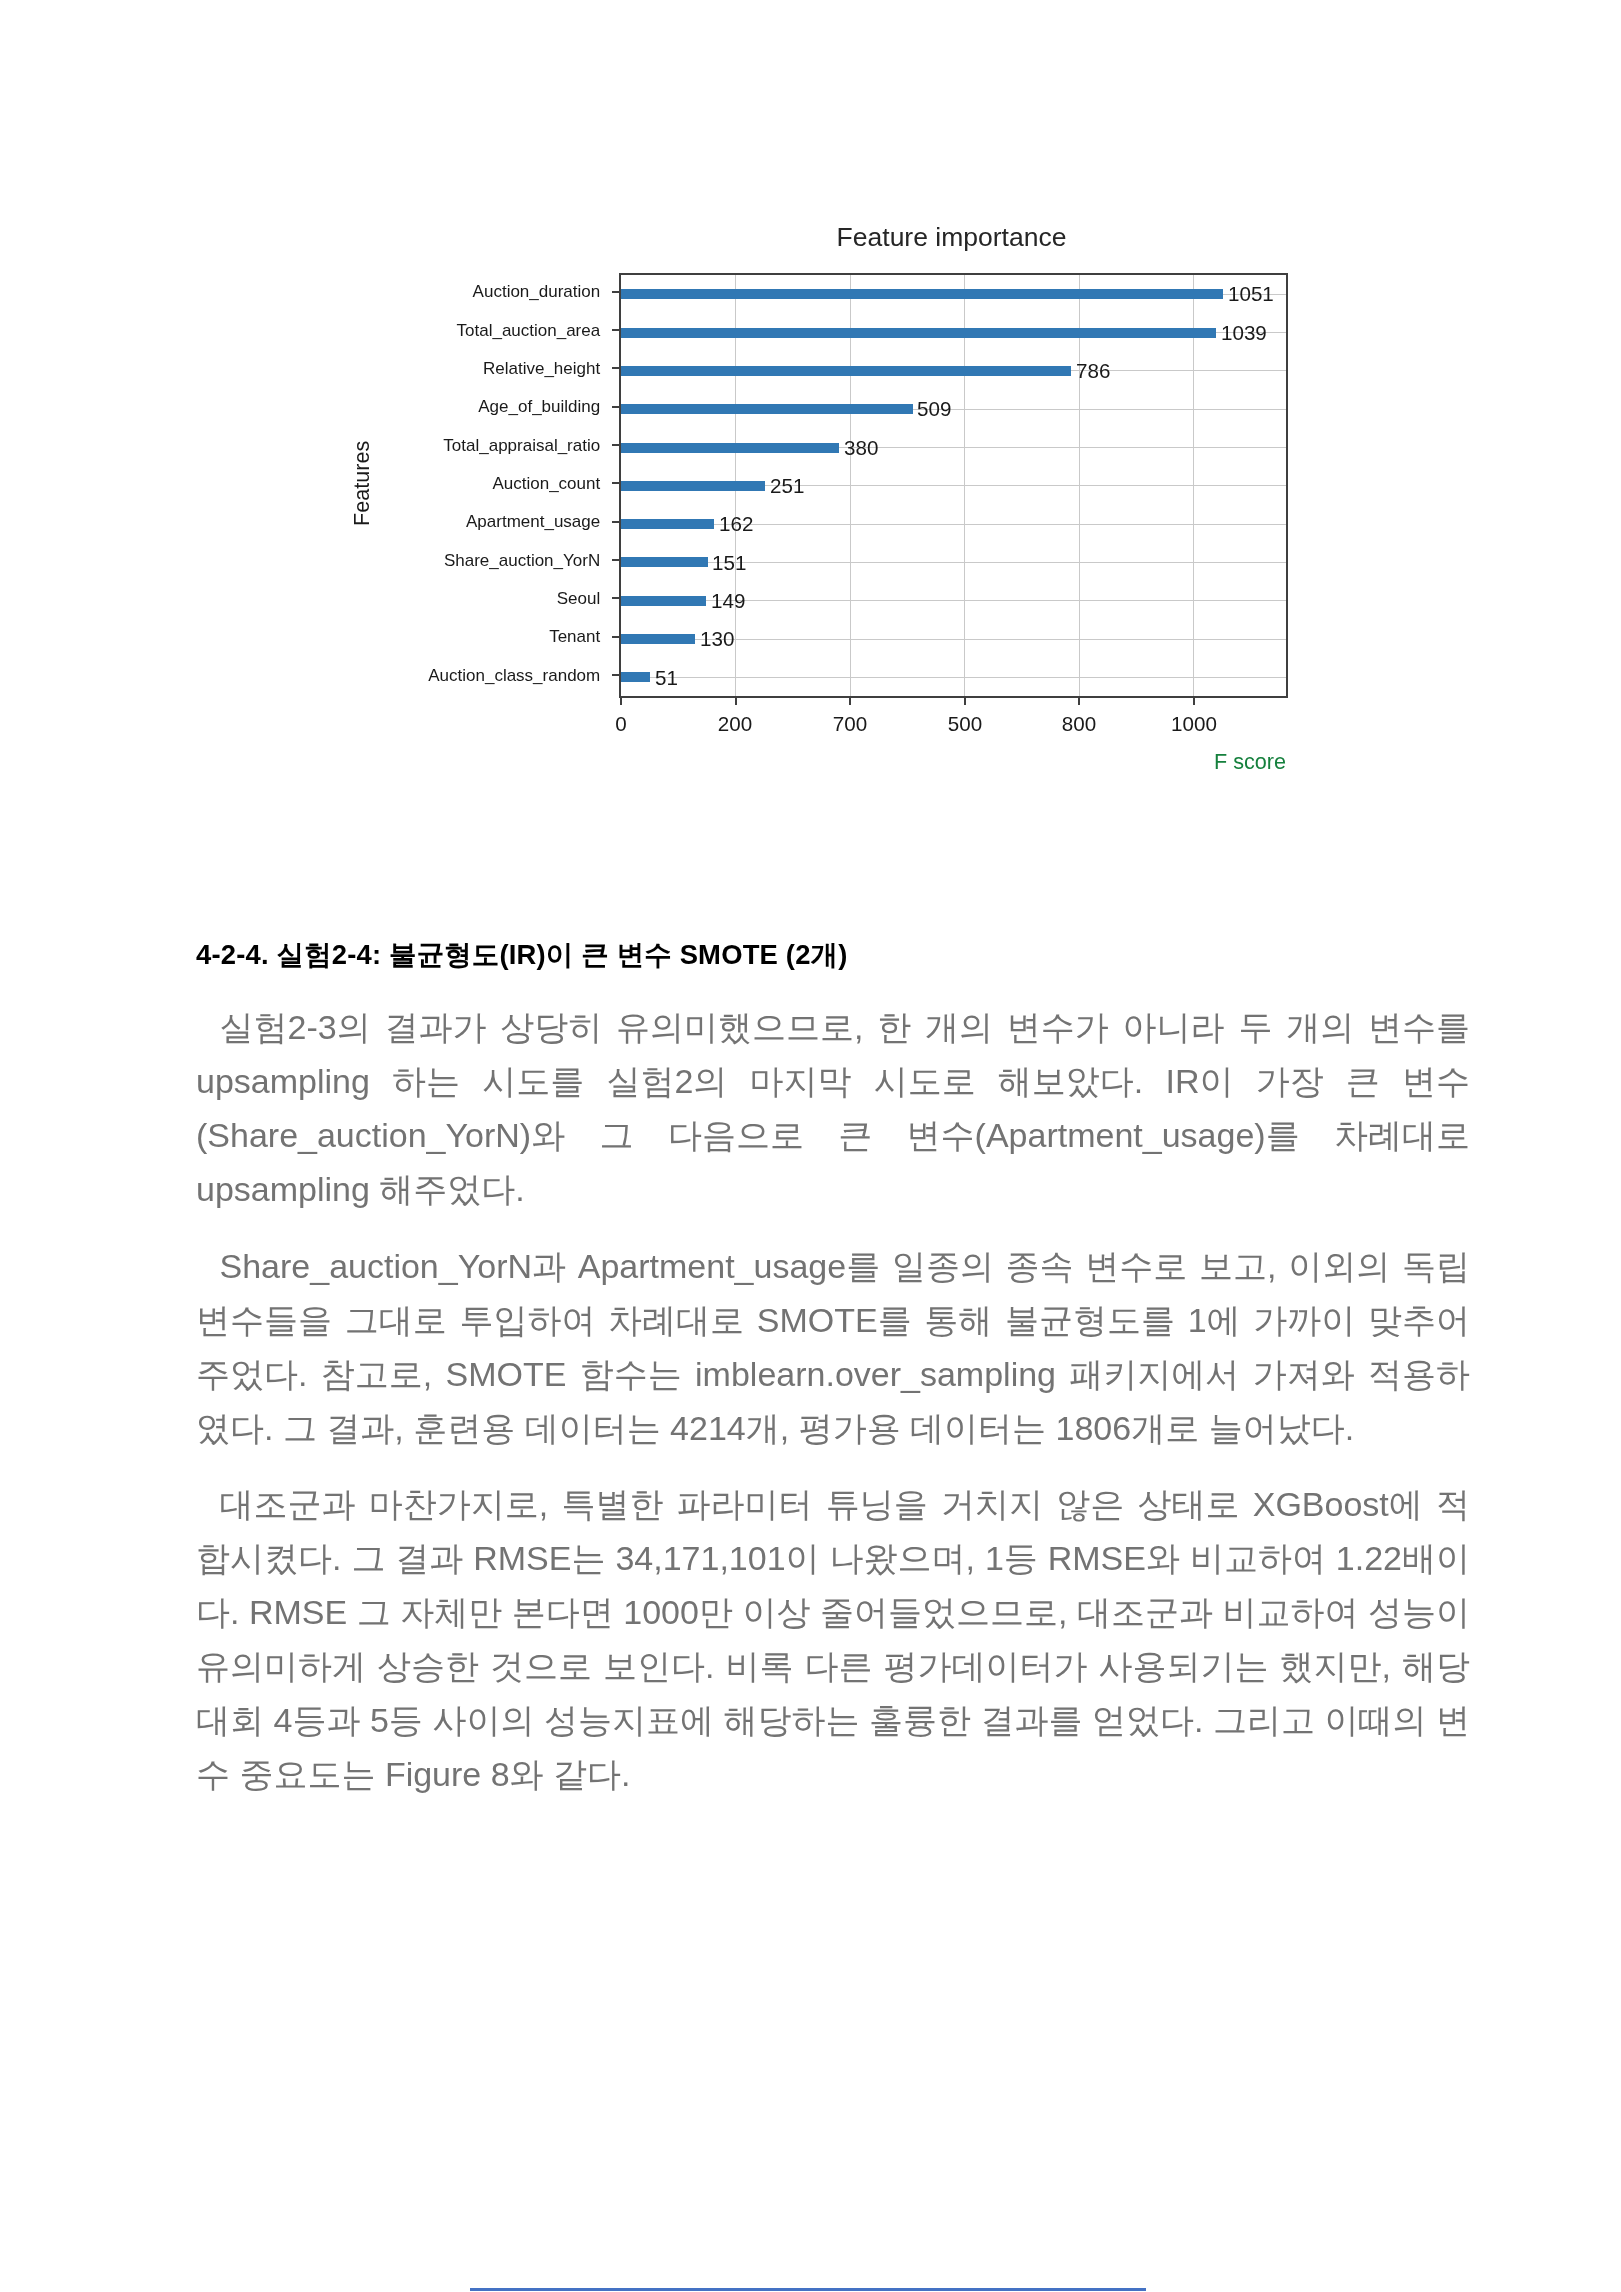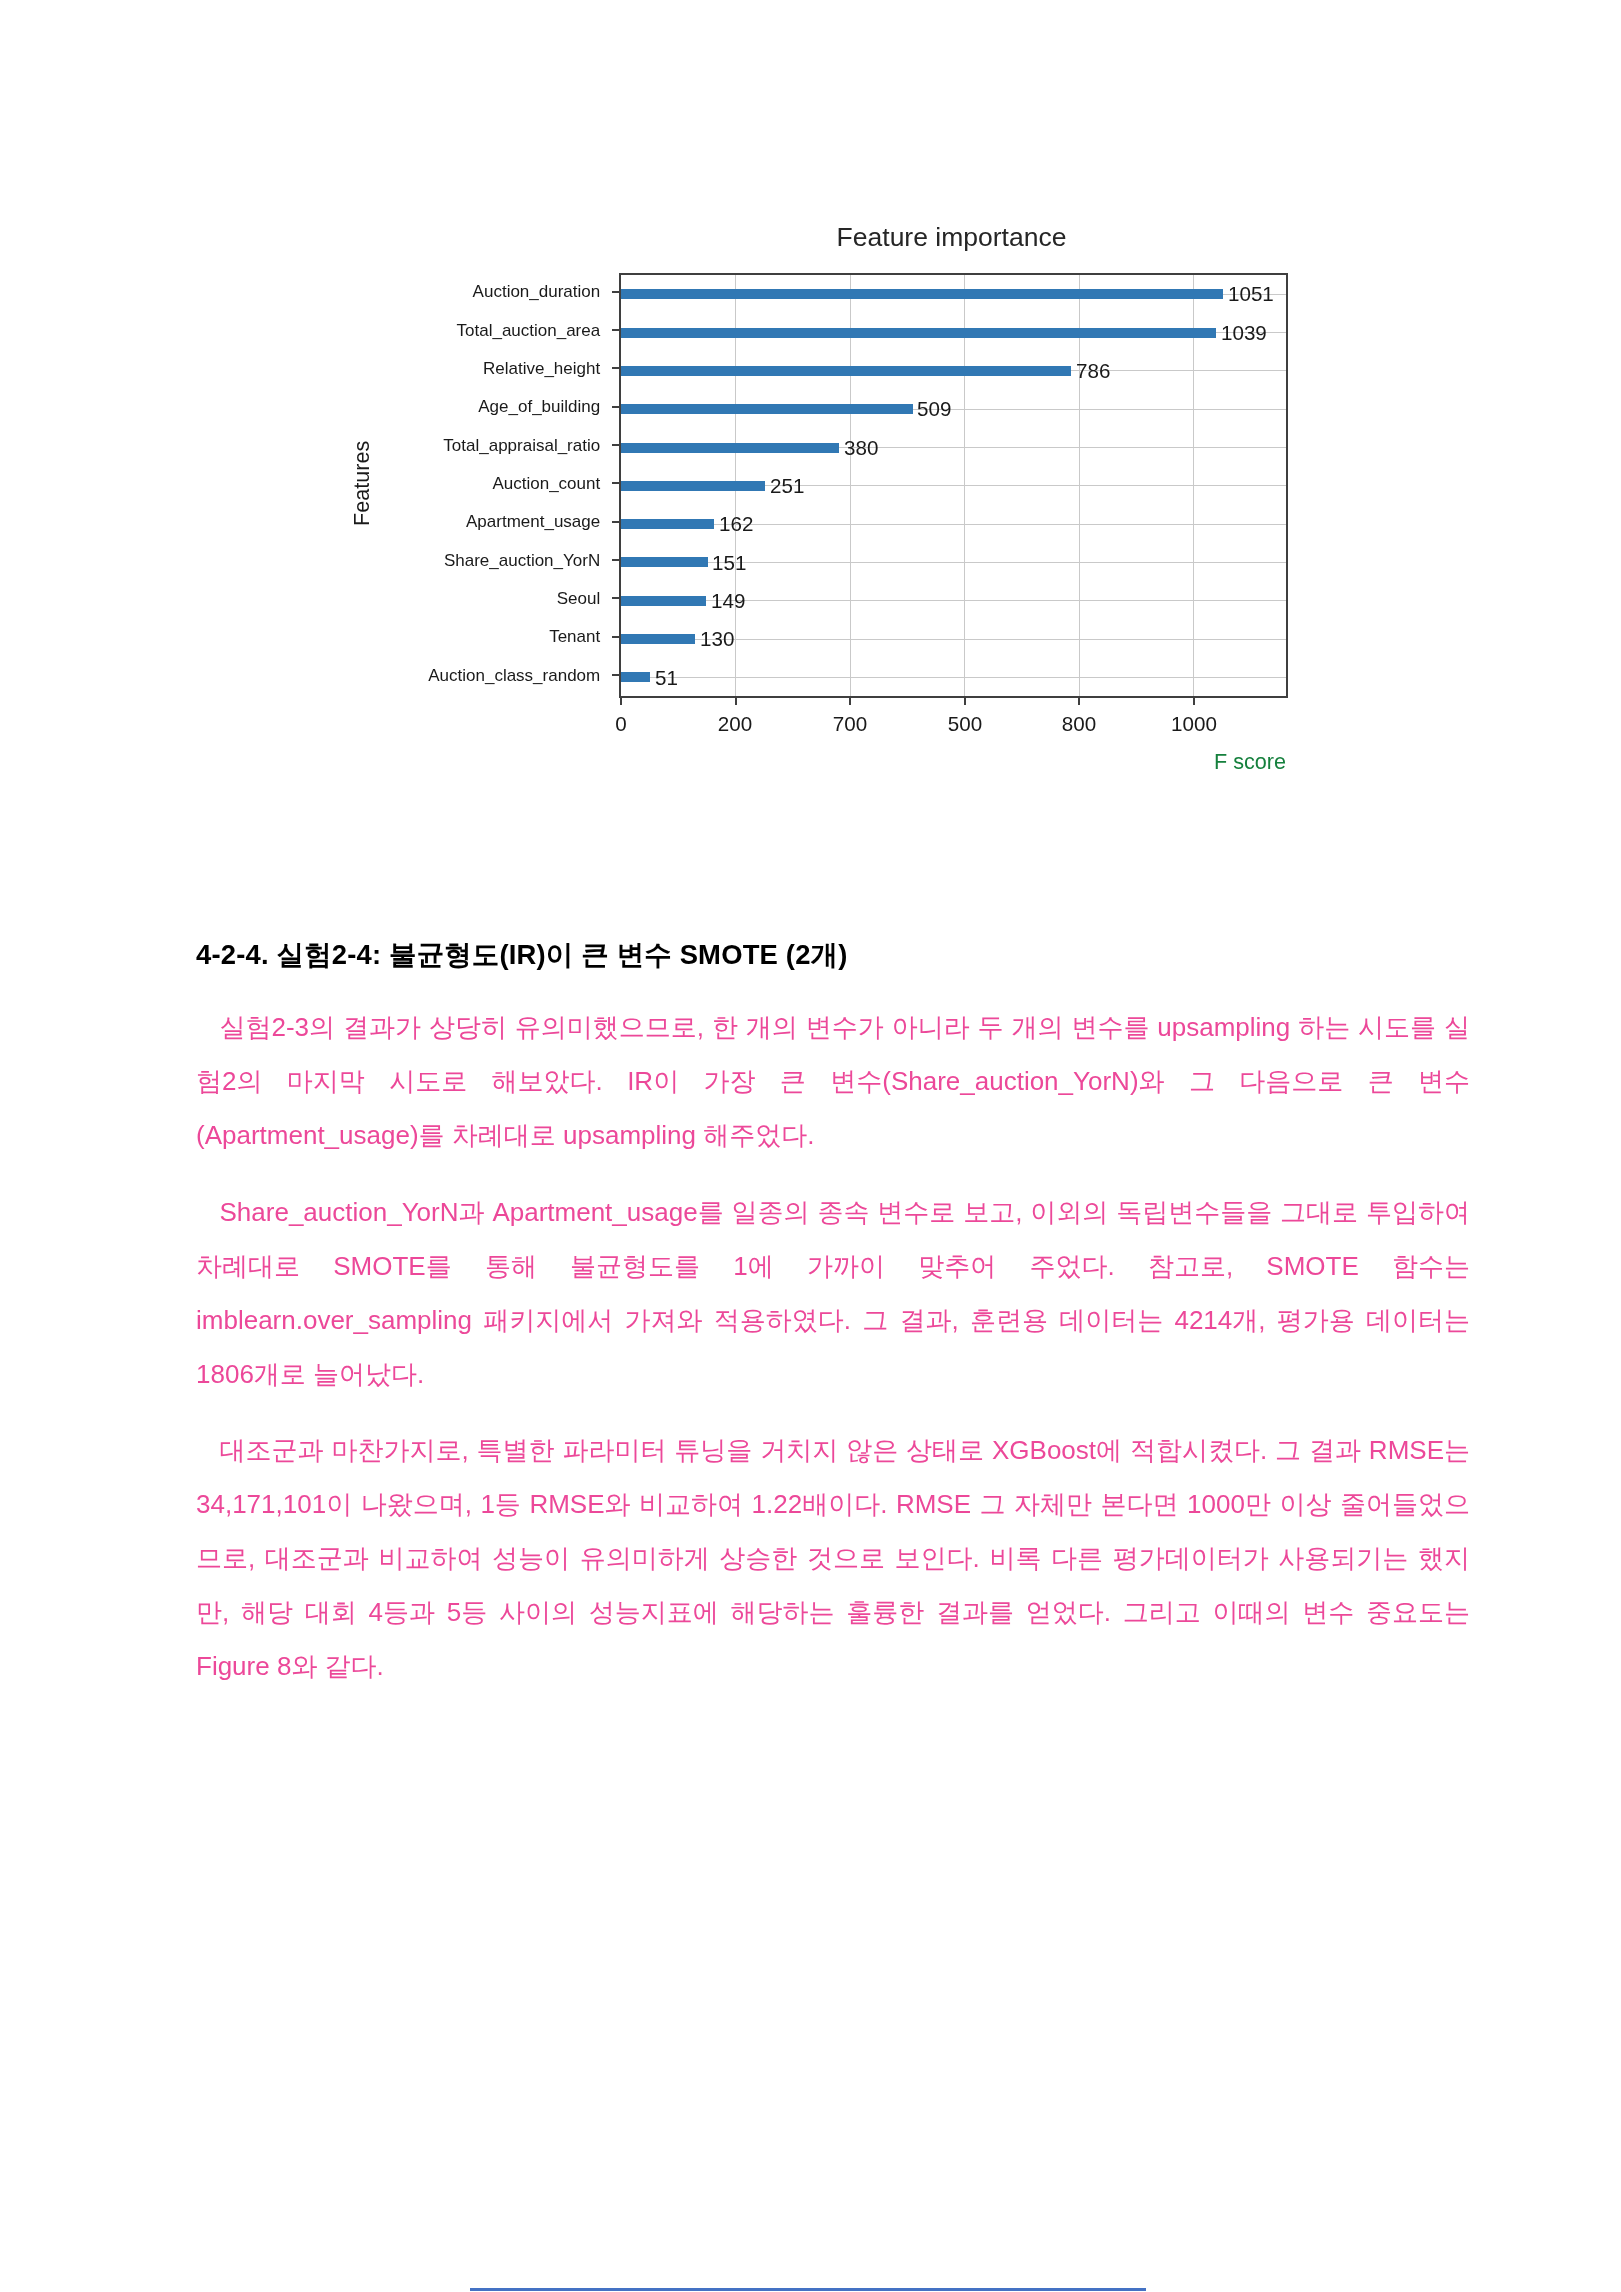--- a/index.html
+++ b/index.html
@@ -40,21 +40,21 @@
   .caption{
     position:absolute;left:0;top:808px;width:1621px;text-align:center;
     font-size:22.5px;color:#202020;
   }
   .heading{
     position:absolute;left:196px;top:937px;width:1274px;margin:0;
     font-size:27.4px;font-weight:bold;color:#000000;letter-spacing:0.2px;
   }
   .body-text{position:absolute;left:196px;top:1000px;width:1274px;}
   .body-para{
-    margin:0 0 22.5px 0;font-size:26px;line-height:54px;color:#ec4899;
+    margin:0 0 22.5px 0;font-size:34px;line-height:54px;color:#737373;
     text-align:justify;text-indent:23.5px;word-break:normal;
   }
   
   .bottom-rule{position:absolute;left:470px;top:2288px;width:676px;height:2.9px;}
 </style>
 </head>
 <body>
 
 <div class="page">
 

